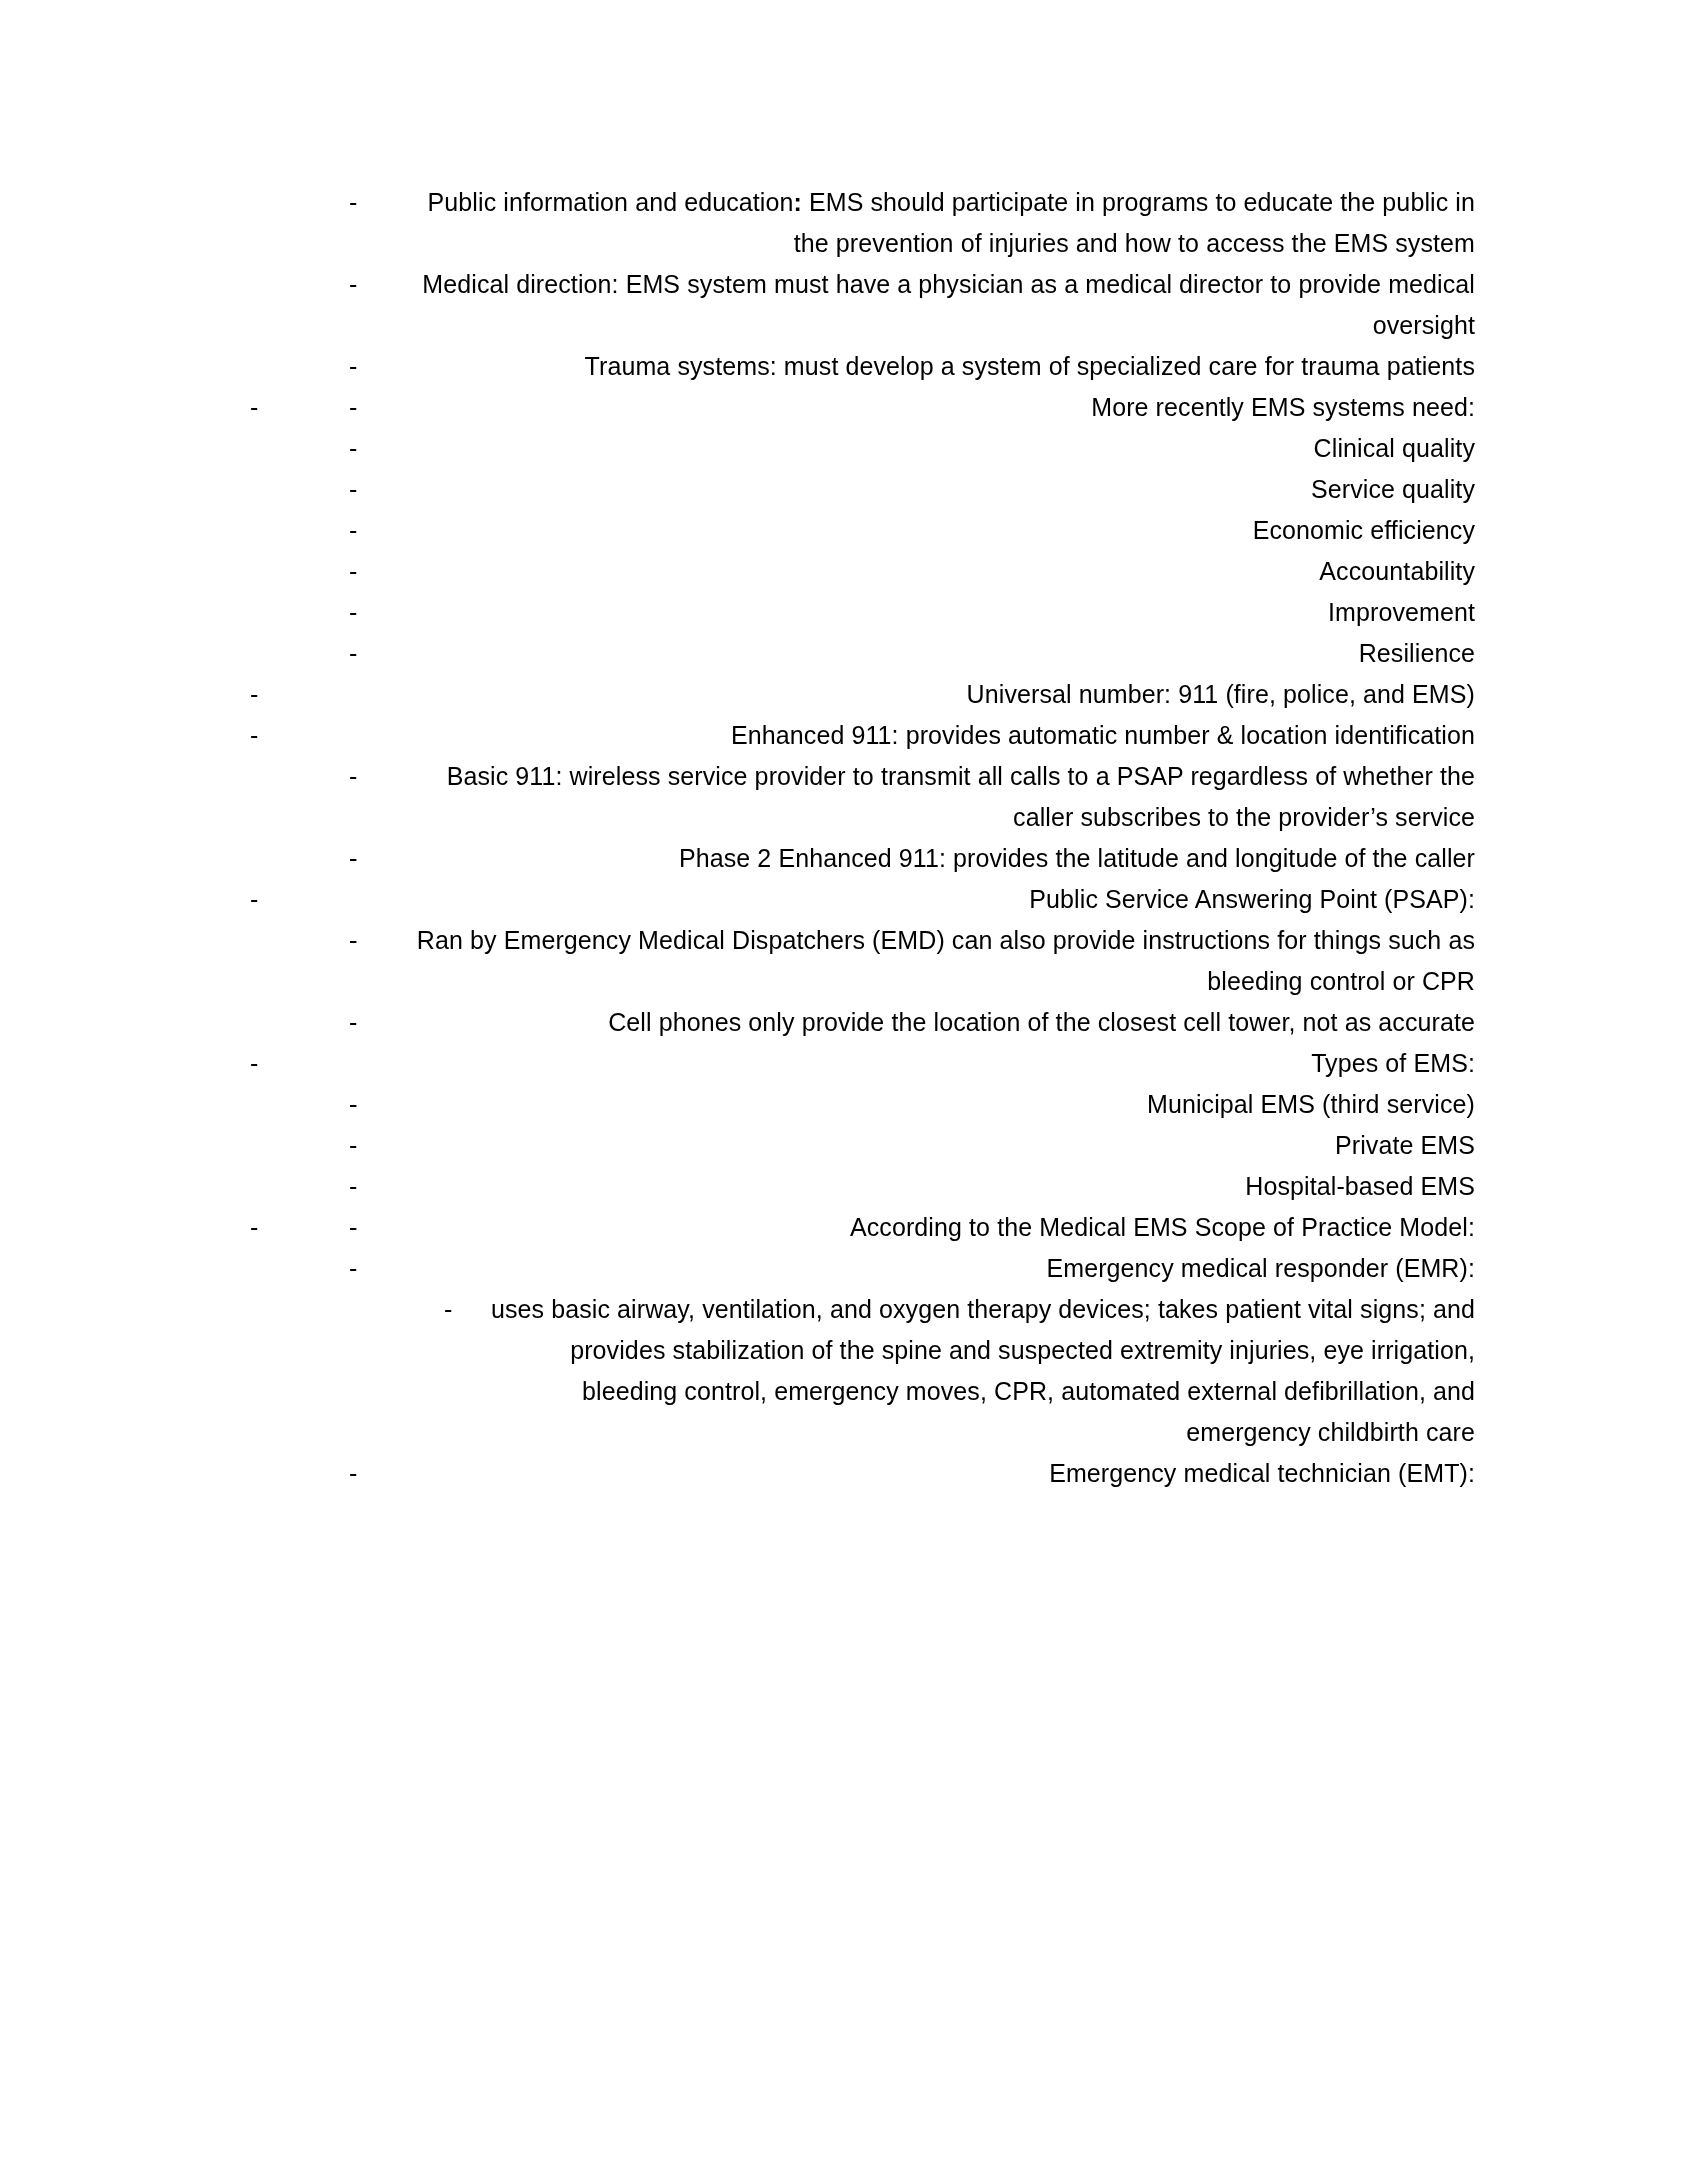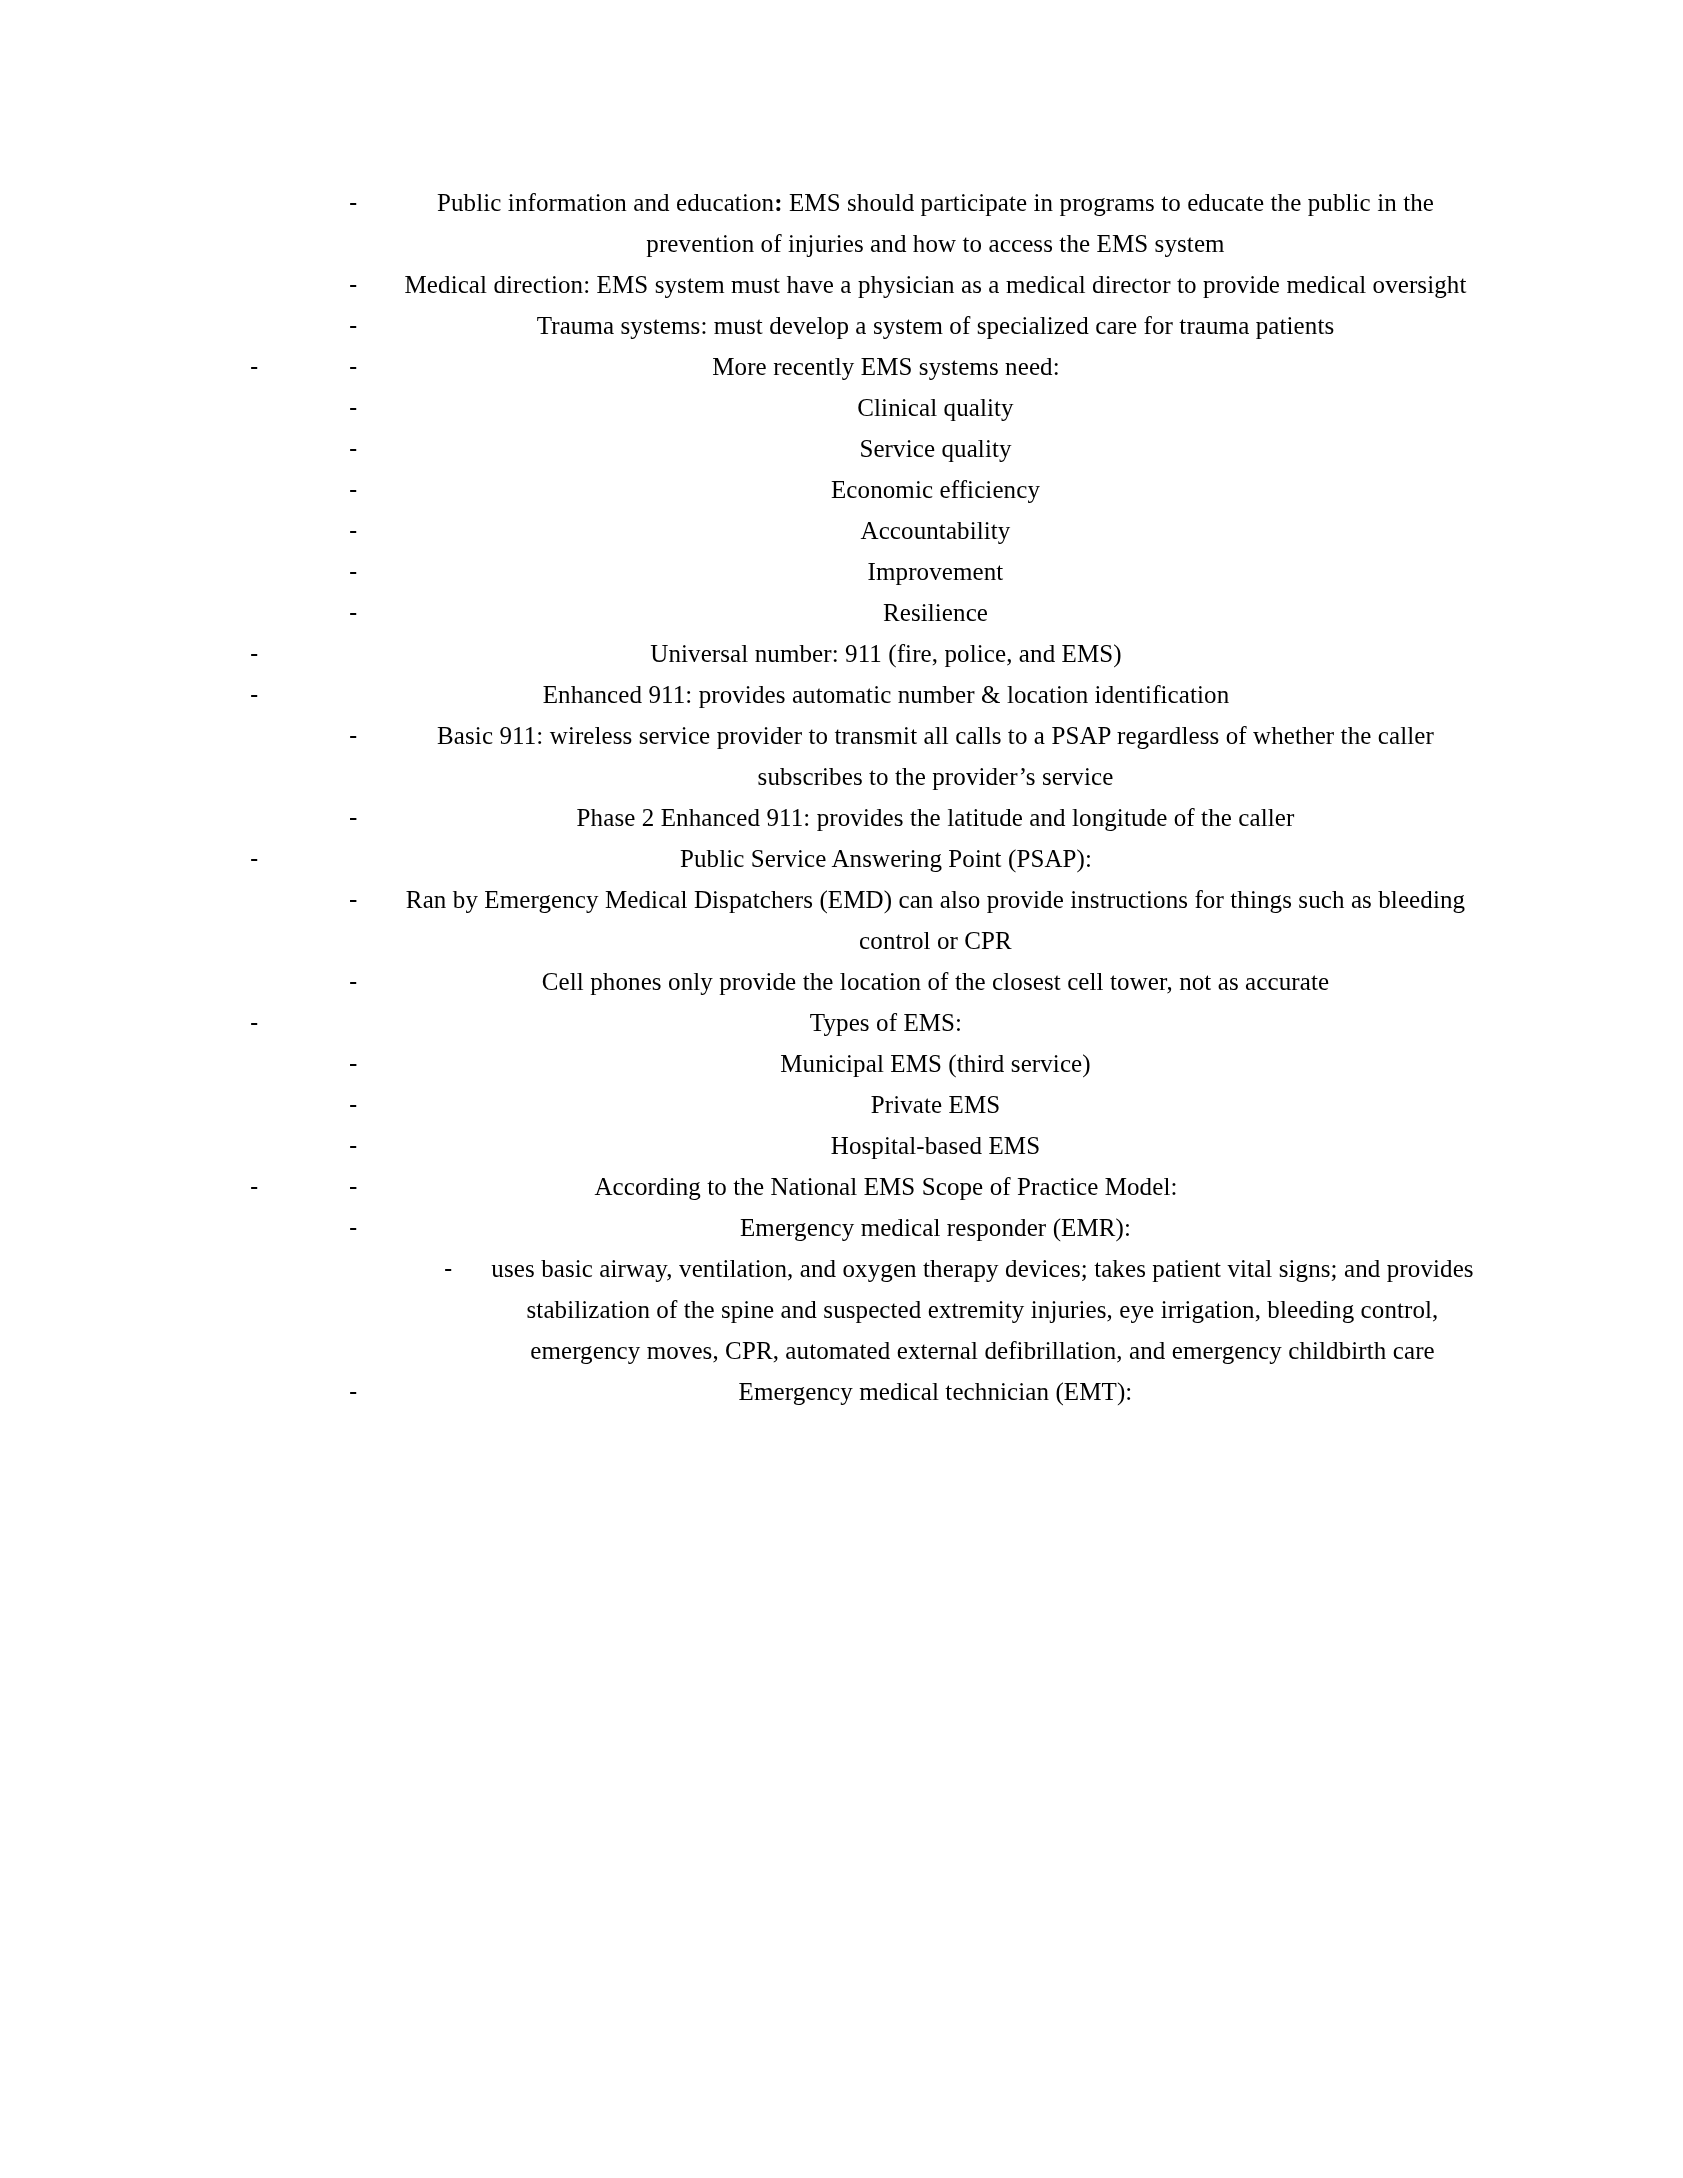--- a/index.html
+++ b/index.html
@@ -66,23 +66,22 @@
     position: absolute;
     top: 0;
     width: 20px;
     text-align: left;
     font-size: 25px;
     line-height: 41px;
     color: #000000;
   }
   .txt {
     display: block;
-    text-align: center;
+    text-align: right;
     white-space: normal;
-    font-family: Liberation Serif, serif;
   }
   .b {
     font-weight: bold;
   }
 </style>
 </head>
 <body>
 
 <div class="page">
   <div class="content">
@@ -184,21 +183,21 @@
           <span class="txt"><span>Hospital-based EMS</span></span>
         </li>
         <li class="item lvl2">
           <span class="dash">-</span>
         </li>
         <li class="item lvl2">
           <span class="dash">-</span>
         </li>
         <li class="item lvl1">
           <span class="dash">-</span>
-          <span class="txt"><span>According to the National EMS Scope of Practice Model:</span></span>
+          <span class="txt"><span>According to the Medical EMS Scope of Practice Model:</span></span>
         </li>
         <li class="item lvl2">
           <span class="dash">-</span>
           <span class="txt"><span>Emergency medical responder (EMR):</span></span>
         </li>
         <li class="item lvl3">
           <span class="dash">-</span>
           <span class="txt"><span>uses basic airway, ventilation, and oxygen therapy devices; takes patient vital signs; and provides stabilization of the spine and suspected extremity injuries, eye irrigation, bleeding control, emergency moves, CPR, automated external defibrillation, and emergency childbirth care</span></span>
         </li>
         <li class="item lvl2">

